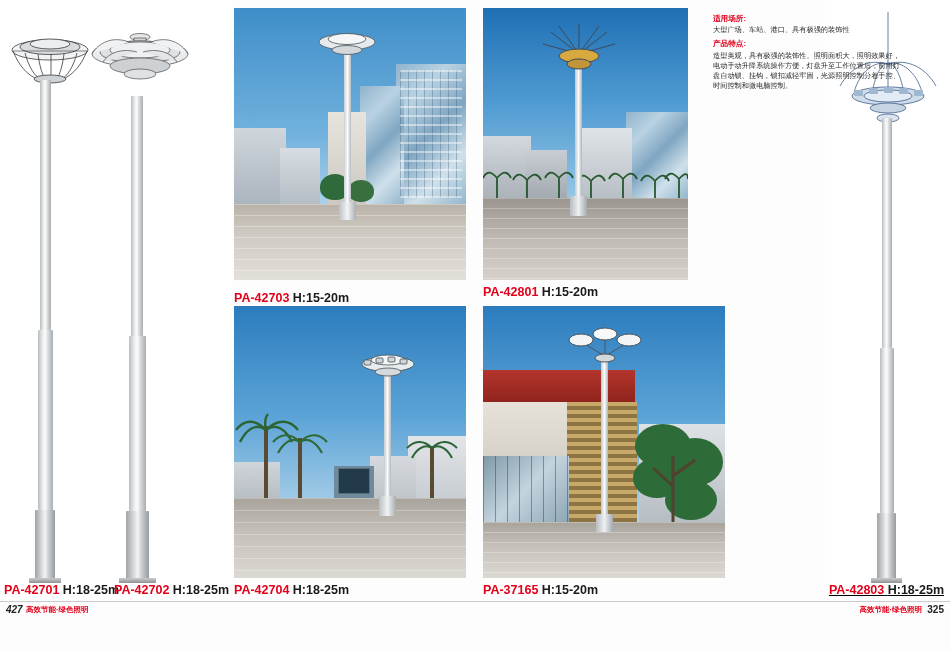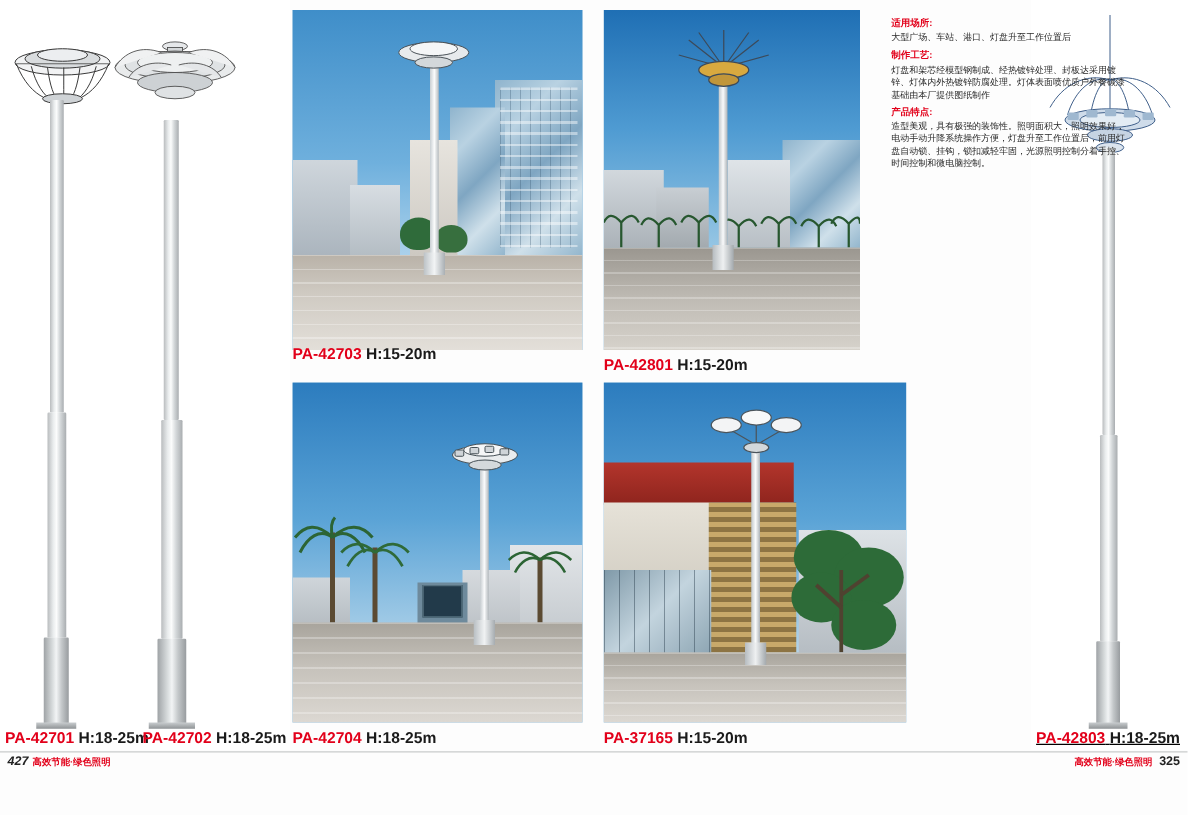--- a/index.html
+++ b/index.html
@@ -238,21 +238,21 @@
     <div style="position:absolute;left:105px;top:194px;width:17px;height:18px;
          background:linear-gradient(to right,#bcc2c6,#f2f4f5,#a9afb3);"></div>
     <svg width="70" height="40" style="position:absolute;left:78px;top:18px;">
       <g stroke="#4a5258" stroke-width="0.8" fill="#e7eaec">
         <ellipse cx="35" cy="16" rx="28" ry="8"></ellipse>
         <ellipse cx="35" cy="13" rx="19" ry="5.5" fill="#f4f6f7"></ellipse>
         <ellipse cx="35" cy="24" rx="15" ry="4.5" fill="#d3d8db"></ellipse>
       </g>
     </svg>
   </div>
-  <div class="caption" style="left:234px; top:276px;">
+  <div class="caption" style="left:234px; top:291px;">
     <span class="code">PA-42703</span>
     <span class="size">H:15-20m</span>
   </div>
 
   <div class="photo" style="left:234px; top:306px; width:232px; height:272px;">
     <div class="sky sky-b"></div>
 
     <div class="bldg" style="right:0; top:130px; width:58px; height:84px; background:linear-gradient(to bottom,#e2e5e8,#bfc5ca);"></div>
     <div class="bldg" style="right:50px; top:150px; width:46px; height:64px; background:linear-gradient(to bottom,#d6dade,#b3b9be);"></div>
     <div class="bldg" style="right:92px; top:160px; width:40px; height:54px; background:#6e8a9c;"></div>
@@ -411,26 +411,21 @@
     </svg>
   </div>
   <div class="caption" style="left:483px; top:583px;">
     <span class="code">PA-37165</span>
     <span class="size">H:15-20m</span>
   </div>
 
   <div class="spec">
     <div>
       <h4>适用场所:</h4>
-      <p>大型广场、车站、港口、灯盘升至工作位置后</p>
-    </div>
-    <div>
-      <h4>制作工艺:</h4>
-      <div>灯盘和架芯经模型钢制成、经热镀锌处理、封板达采用镀锌、灯体内外热镀锌防腐处理。灯体表面喷优质户外餐碳漆</div>
-      <p>基础由本厂提供图纸制作</p>
+      <p>大型广场、车站、港口、具有极强的装饰性</p>
     </div>
     <div>
       <h4>产品特点:</h4>
       <p>造型美观，具有极强的装饰性。照明面积大，照明效果好，电动手动升降系统操作方便，灯盘升至工作位置后，前用灯盘自动锁、挂钩，锁扣减轻牢固，光源照明控制分着手控、时间控制和微电脑控制。</p>
     </div>
   </div>
 
   <div class="caption" style="left:4px; top:583px;">
     <span class="code">PA-42701</span>
     <span class="size">H:18-25m</span>

